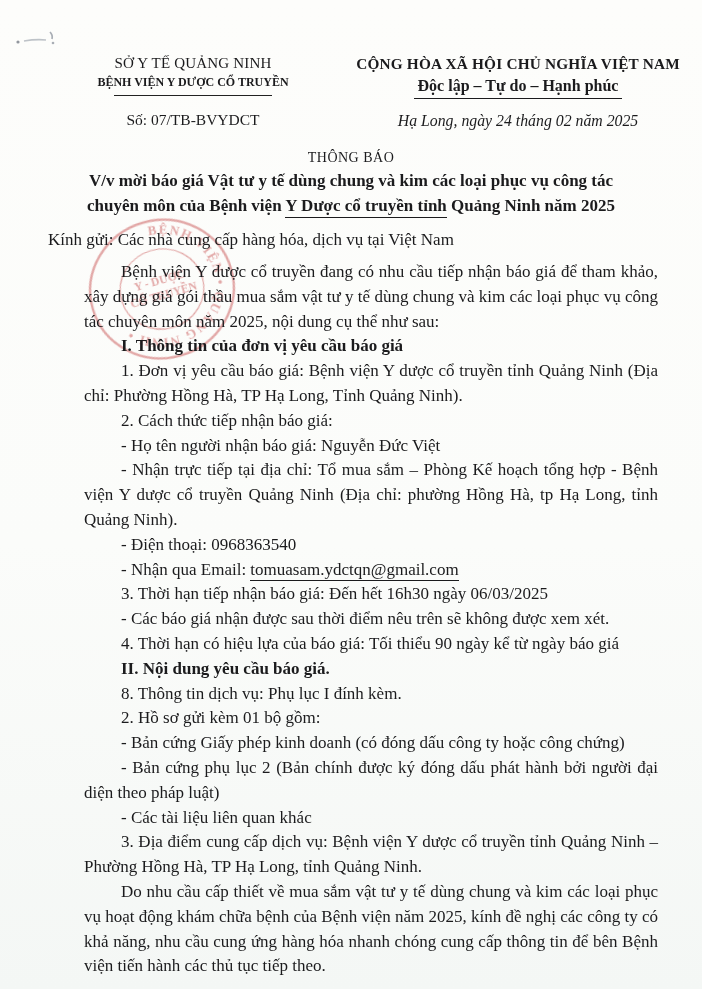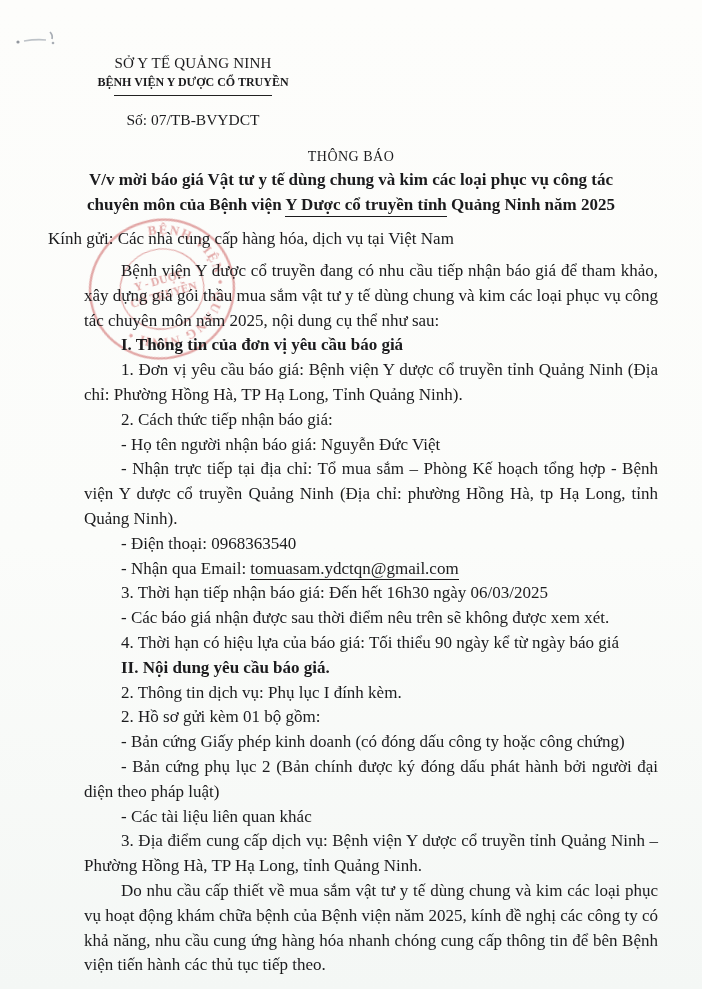--- a/index.html
+++ b/index.html
@@ -69,20 +69,25 @@
     <text x="86" y="93" text-anchor="middle" font-size="11.5" font-weight="bold" fill="#c95555" font-family="Liberation Serif, serif">CỔ TRUYỀN</text>
   </svg>
 
   <div class="doc-header">
     <div class="hcol-left">
       <div class="issuer-parent">SỞ Y TẾ QUẢNG NINH</div>
       <div class="issuer-name">BỆNH VIỆN Y DƯỢC CỔ TRUYỀN</div>
       <div class="issuer-rule"></div>
       <div class="doc-number">Số: 07/TB-BVYDCT</div>
     </div>
+    <div class="hcol-right">
+      <div class="country">CỘNG HÒA XÃ HỘI CHỦ NGHĨA VIỆT NAM</div>
+      <div><span class="motto">Độc lập – Tự do – Hạnh phúc</span></div>
+      <div class="issue-date">Hạ Long, ngày 24 tháng 02 năm 2025</div>
+    </div>
   </div>
 
   <div class="doc-title">THÔNG BÁO</div>
   <div class="doc-subtitle">
     <div>V/v mời báo giá Vật tư y tế dùng chung và kim các loại phục vụ công tác</div>
     <div><span>chuyên môn của Bệnh viện </span><span class="u-sub">Y Dược cổ truyền tỉnh</span><span> Quảng Ninh năm 2025</span></div>
   </div>
 
   <div class="salutation">Kính gửi: Các nhà cung cấp hàng hóa, dịch vụ tại Việt Nam</div>
 
@@ -92,21 +97,21 @@
     <p>1. Đơn vị yêu cầu báo giá: Bệnh viện Y dược cổ truyền tỉnh Quảng Ninh (Địa chỉ: Phường Hồng Hà, TP Hạ Long, Tỉnh Quảng Ninh).</p>
     <p>2. Cách thức tiếp nhận báo giá:</p>
     <p>- Họ tên người nhận báo giá: Nguyễn Đức Việt</p>
     <p>- Nhận trực tiếp tại địa chỉ: Tổ mua sắm – Phòng Kế hoạch tổng hợp - Bệnh viện Y dược cổ truyền Quảng Ninh (Địa chỉ: phường Hồng Hà, tp Hạ Long, tỉnh Quảng Ninh).</p>
     <p>- Điện thoại: 0968363540</p>
     <p><span>- Nhận qua Email: </span><span class="email">tomuasam.ydctqn@gmail.com</span></p>
     <p>3. Thời hạn tiếp nhận báo giá: Đến hết 16h30 ngày 06/03/2025</p>
     <p>- Các báo giá nhận được sau thời điểm nêu trên sẽ không được xem xét.</p>
     <p>4. Thời hạn có hiệu lựa của báo giá: Tối thiểu 90 ngày kể từ ngày báo giá</p>
     <p class="b">II. Nội dung yêu cầu báo giá.</p>
-    <p>2. Thông tin dịch vụ: Phụ lục I đính kèm.</p>
+    <p>8. Thông tin dịch vụ: Phụ lục I đính kèm.</p>
     <p>2. Hồ sơ gửi kèm 01 bộ gồm:</p>
     <p>- Bản cứng Giấy phép kinh doanh (có đóng dấu công ty hoặc công chứng)</p>
     <p>- Bản cứng phụ lục 2 (Bản chính được ký đóng dấu phát hành bởi người đại diện theo pháp luật)</p>
     <p>- Các tài liệu liên quan khác</p>
     <p>3. Địa điểm cung cấp dịch vụ: Bệnh viện Y dược cổ truyền tỉnh Quảng Ninh – Phường Hồng Hà, TP Hạ Long, tỉnh Quảng Ninh.</p>
     <p>Do nhu cầu cấp thiết về mua sắm vật tư y tế dùng chung và kim các loại phục vụ hoạt động khám chữa bệnh của Bệnh viện năm 2025, kính đề nghị các công ty có khả năng, nhu cầu cung ứng hàng hóa nhanh chóng cung cấp thông tin để bên Bệnh viện tiến hành các thủ tục tiếp theo.</p>
   </div>
 
 </div>
 

